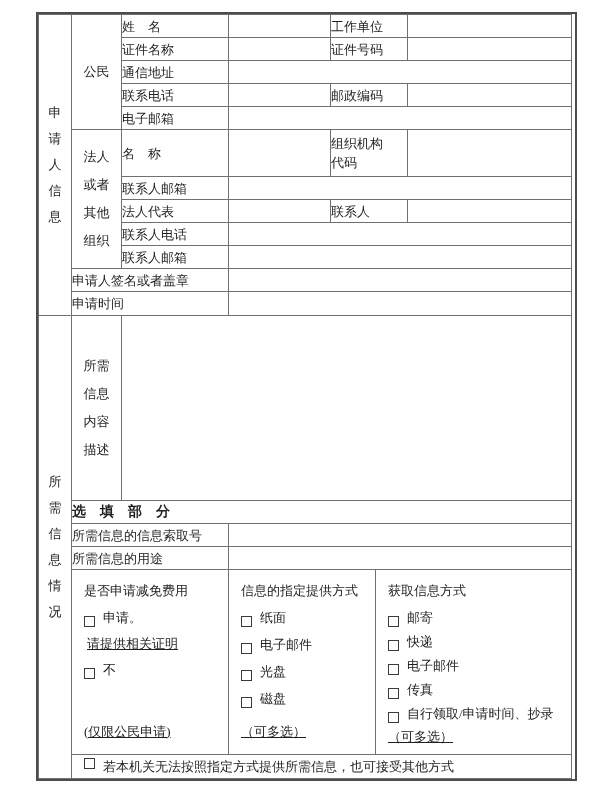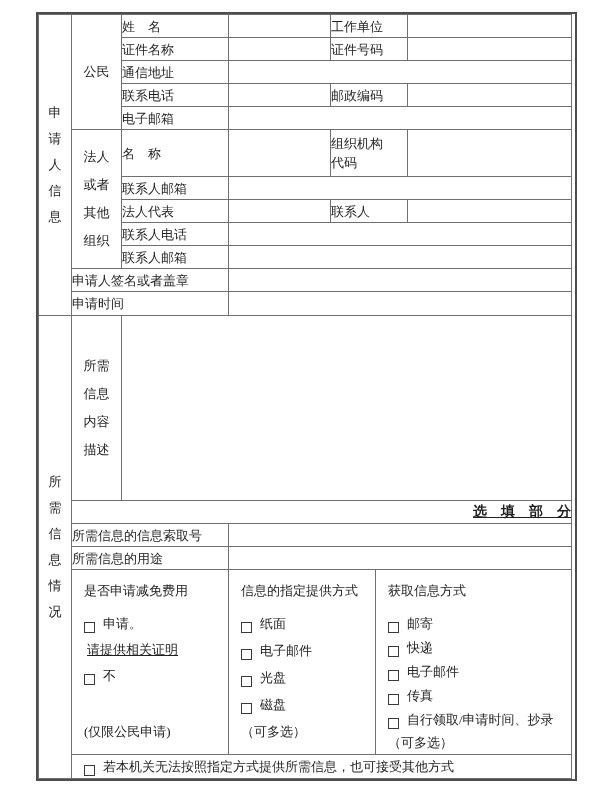--- a/index.html
+++ b/index.html
@@ -54,35 +54,34 @@
     line-height: 28px;
   }
   td.lbl {
     text-align: left;
     white-space: pre-line;
     line-height: 19px;
   }
   td.val { background: #ffffff; }
   td.desc-val { vertical-align: top; }
   td.header-row {
-    text-align: right;
+    text-align: left;
     font-weight: bold;
     font-size: 14px;
-    text-decoration: underline;
   }
   .optbox {
     box-sizing: border-box;
     height: 183px;
     display: flex;
     flex-direction: column;
     padding: 11px 6px 14px 12px;
   }
   .optbox .box-title {
     line-height: 18px;
-    margin-bottom: 15px;
+    margin-bottom: 9px;
   }
   .opt {
     display: flex;
     align-items: flex-end;
     margin-bottom: 9px;
     white-space: nowrap;
   }
   .tight .opt { margin-bottom: 6px; }
   .cb {
     display: inline-block;
@@ -96,25 +95,26 @@
   }
   .opt-note {
     margin-left: 3px;
     margin-bottom: 9px;
     line-height: 16px;
     text-decoration: underline;
   }
   .col-note {
     margin-top: auto;
     line-height: 16px;
+    text-decoration: underline;
   }
   .fallback-cell { padding-left: 12px; }
   .fallback-inner {
     display: flex;
-    align-items: flex-end;
+    align-items: flex-start;
     white-space: nowrap;
   }
 </style>
 </head>
 <body>
 
 <div class="page">
   <div class="form-wrap">
 
     <table class="t t1">

